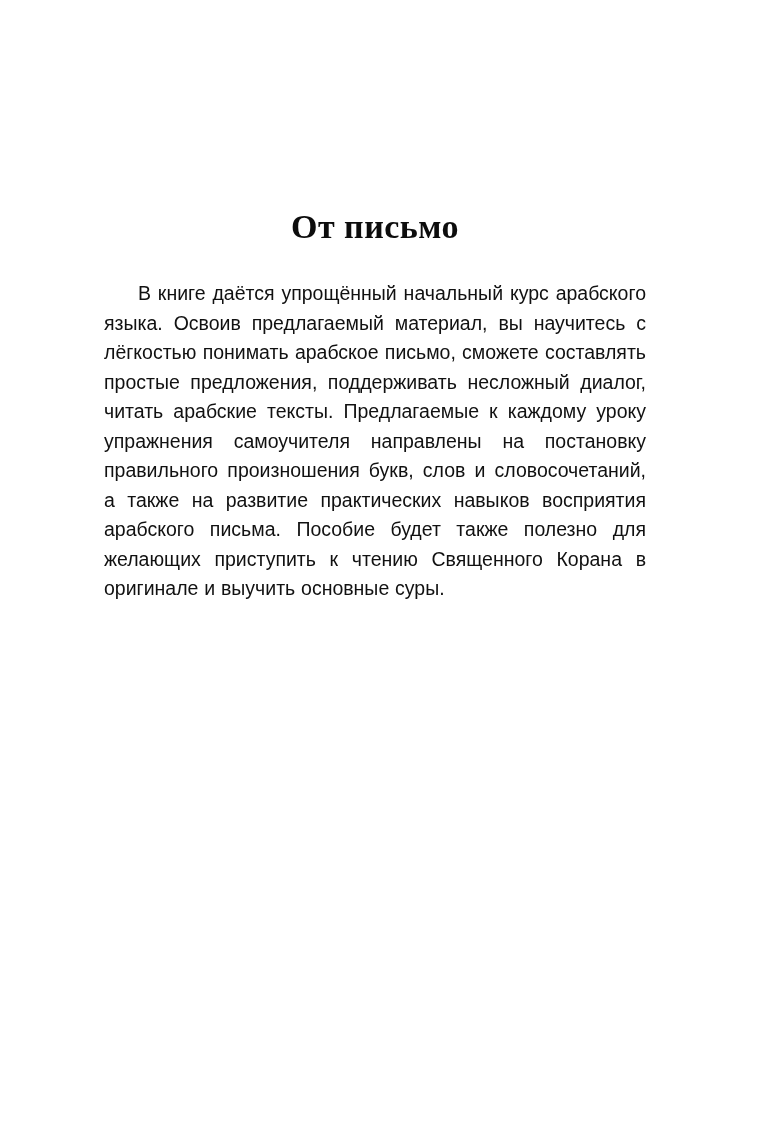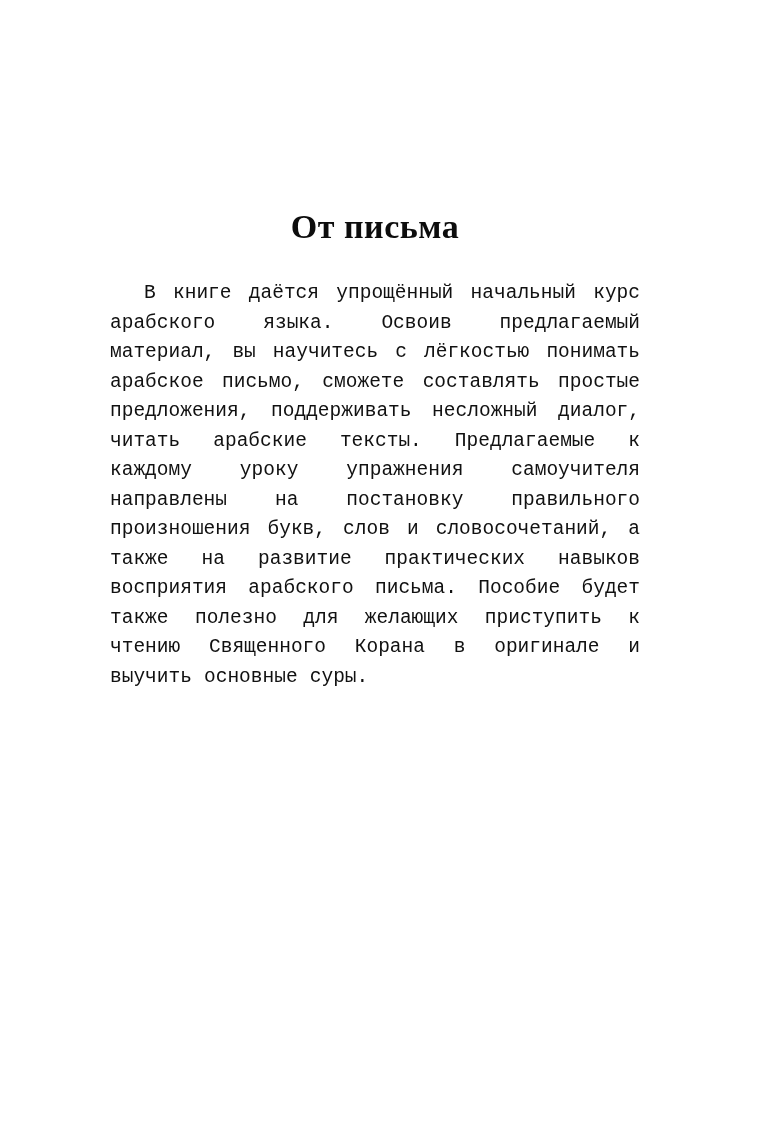--- a/index.html
+++ b/index.html
@@ -32,33 +32,33 @@
     font-family: "Liberation Serif", "DejaVu Serif", serif;
     font-weight: bold;
     font-size: 34px;
     line-height: 1.1;
     text-align: center;
     letter-spacing: 0.5px;
     color: #0d0d0d;
     margin: 0 0 34px 0;
   }
   .body-text {
-    font-family: Liberation Mono, monospace;
+    font-family: Liberation Sans, sans-serif;
     font-size: 19.5px;
     line-height: 29.5px;
     text-align: justify;
     text-justify: inter-word;
     color: #111111;
-    margin: 18px;
+    margin: 12px;
     text-indent: 34px;
     hyphens: manual;
     word-spacing: 0.4px;
   }
 </style>
 </head>
 <body>
 
 <div class="page">
   <div class="content">
-    <h1 class="page-title">От письма</h1>
+    <h1 class="page-title">От письмо</h1>
     <p class="body-text">В книге даётся упрощённый начальный курс арабского языка. Освоив предлагаемый материал, вы научитесь с лёгкостью понимать арабское письмо, сможете составлять простые предложения, поддерживать несложный диалог, читать арабские тексты. Предлагаемые к каждому уроку упражнения самоучителя направлены на постановку правильного произношения букв, слов и словосочетаний, а также на развитие практических навыков восприятия арабского письма. Пособие будет также полезно для желающих приступить к чтению Священного Корана в оригинале и выучить основные суры.</p>
   </div>
 </div>
 
 </body></html>

